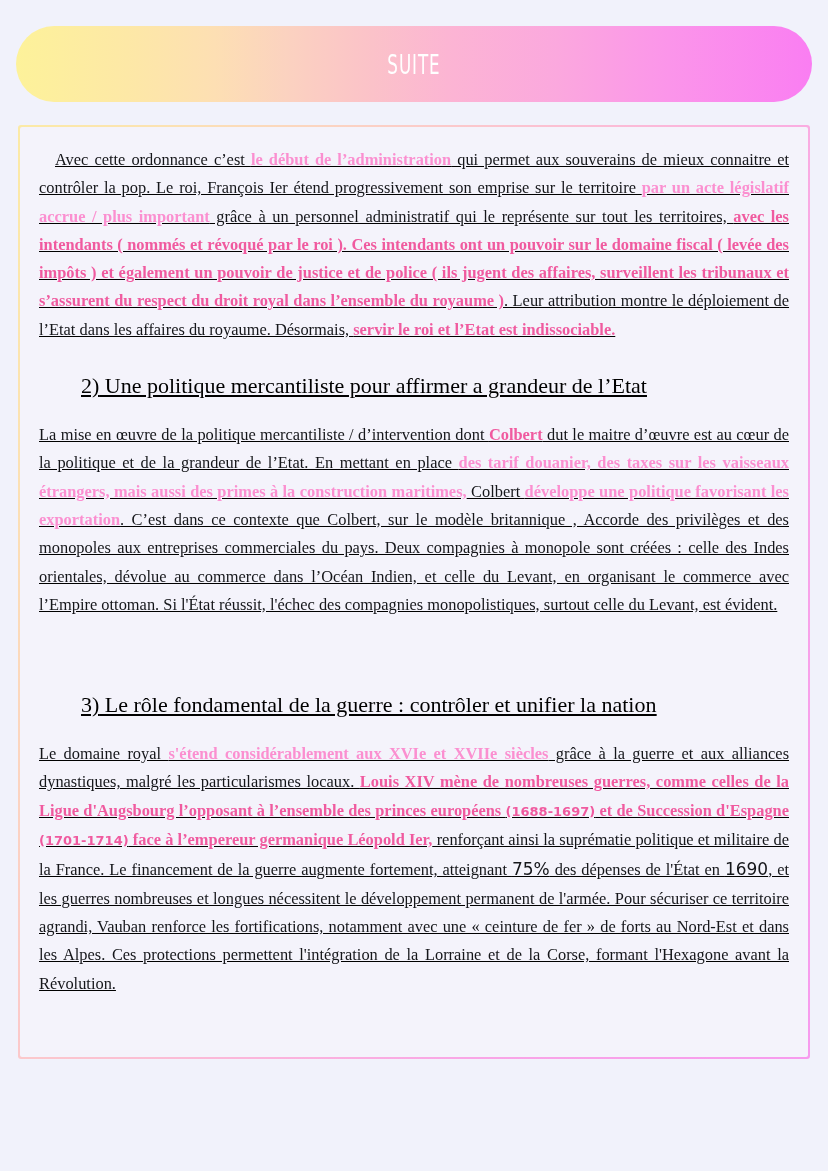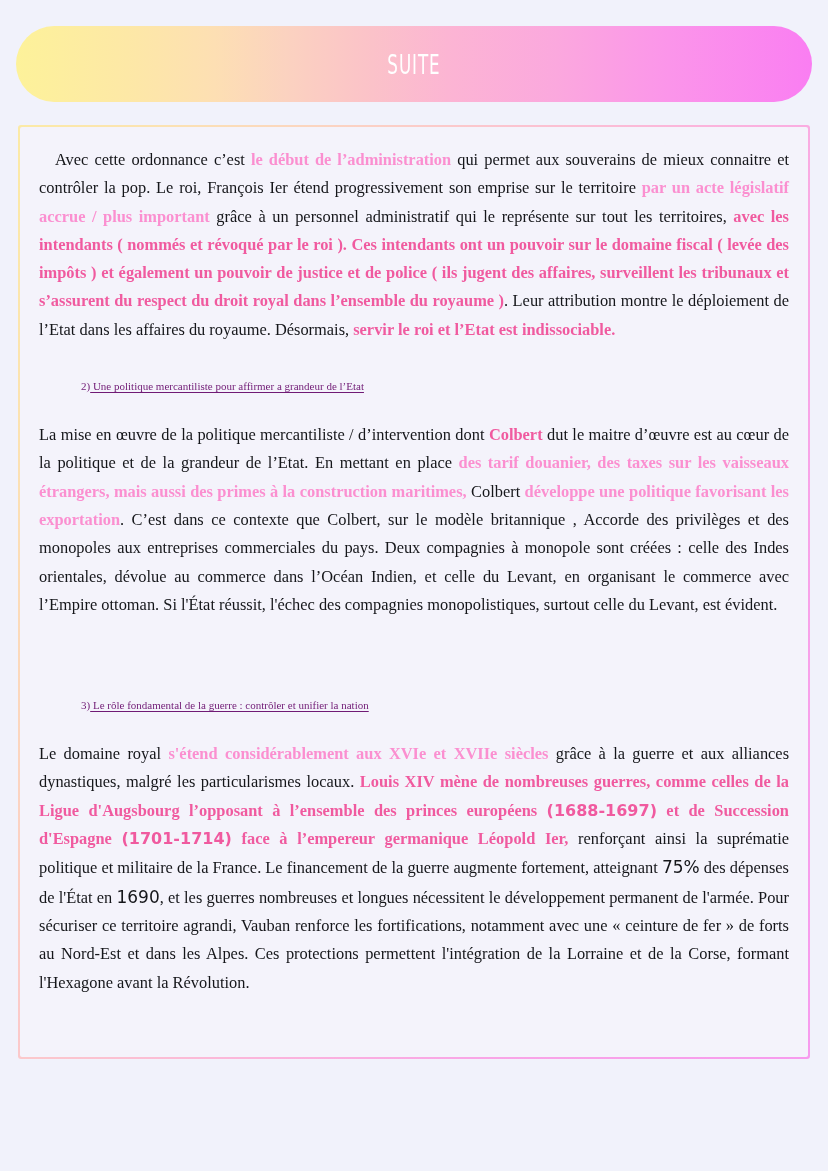--- a/index.html
+++ b/index.html
@@ -50,20 +50,21 @@
     font-weight: 400;
     letter-spacing: 1.5px;
     transform: scaleX(0.62);
     transform-origin: center;
     white-space: nowrap;
   }
 
   
   .card-wrap {
     padding: 23px 18px 0 18px;
+    text-decoration: underline;
   }
   .card {
     position: relative;
     border-radius: 3px;
     padding: 2px;
     background: linear-gradient(115deg,
         #fbeaa6 0%,
         #fbe2b2 12%,
         #fbd3c2 26%,
         #fbc4cf 40%,
@@ -96,36 +97,36 @@
   .pink-d {           
     color: #f05a9f;
     font-weight: bold;
   }
   .pink-l {           
     color: #fb8fd0;
     font-weight: bold;
   }
   .sans-num {
     font-family: "DejaVu Sans", sans-serif;
-    font-size: 16px;
+    font-size: 13px;
     font-weight: bold;
   }
   .sans-num-blk {
     font-family: "DejaVu Sans", sans-serif;
     font-size: 17px;
     font-weight: normal;
     color: #15161a;
   }
 
   
   .heading {
     margin: 29px 0 0 0;
     padding-left: 42px;
-    font-size: 11px;
-    color: #701a75;
+    font-size: 22px;
+    color: #000000;
     font-weight: normal;
     line-height: 26px;
   }
   .heading .num {
     text-decoration: none;
   }
   .heading .ul {
     text-decoration: underline;
     text-underline-offset: 2px;
   }

